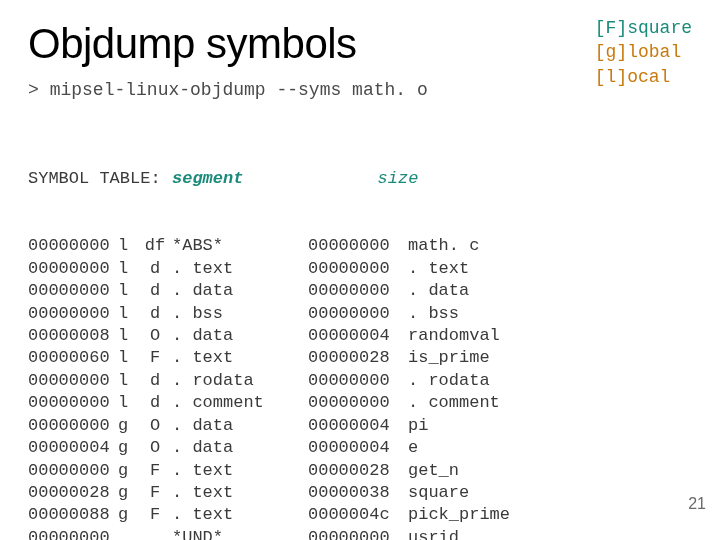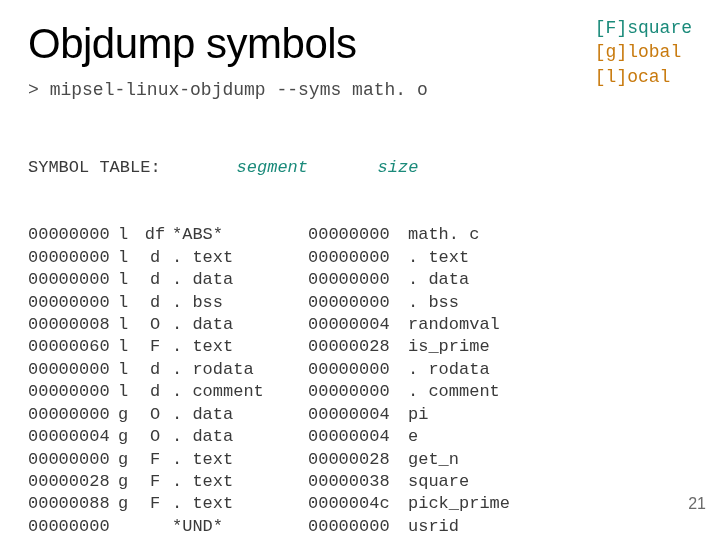--- a/index.html
+++ b/index.html
@@ -17,21 +17,21 @@
     font-size: 42px;
     font-weight: 400;
     color: #000000;
     margin-bottom: 12px;
     letter-spacing: -0.5px;
   }
   .command {
     font-family: Consolas, "Courier New", monospace;
     font-size: 18px;
     color: #4a4a4a;
-    margin-bottom: 12px;
+    margin-bottom: 23px;
   }
   .prompt-gt { color: #4a4a4a; }
   .legend {
     position: absolute;
     top: 16px;
     right: 28px;
     font-family: Consolas, "Courier New", monospace;
     font-size: 18px;
     line-height: 1.35;
     text-align: left;
@@ -55,21 +55,21 @@
   .c-name  { }
   .col-annot {
     display: inline-block;
     font-style: italic;
   }
   .hdr-row {
     display: flex;
     align-items: flex-end;
   }
   .hdr-symboltable { width: 144px; }
-  .hdr-segment { width: 136px; text-align: right; }
+  .hdr-segment { width: 136px; text-align: left; font-weight: bold; }
   .hdr-spacer-b { width: 40px; }
   .hdr-size { width: 100px; text-align: center; }
   .page-num {
     position: absolute;
     right: 14px;
     bottom: 27px;
     font-family: Verdana, Geneva, sans-serif;
     font-size: 16px;
     color: #6a6a6a;
   }

